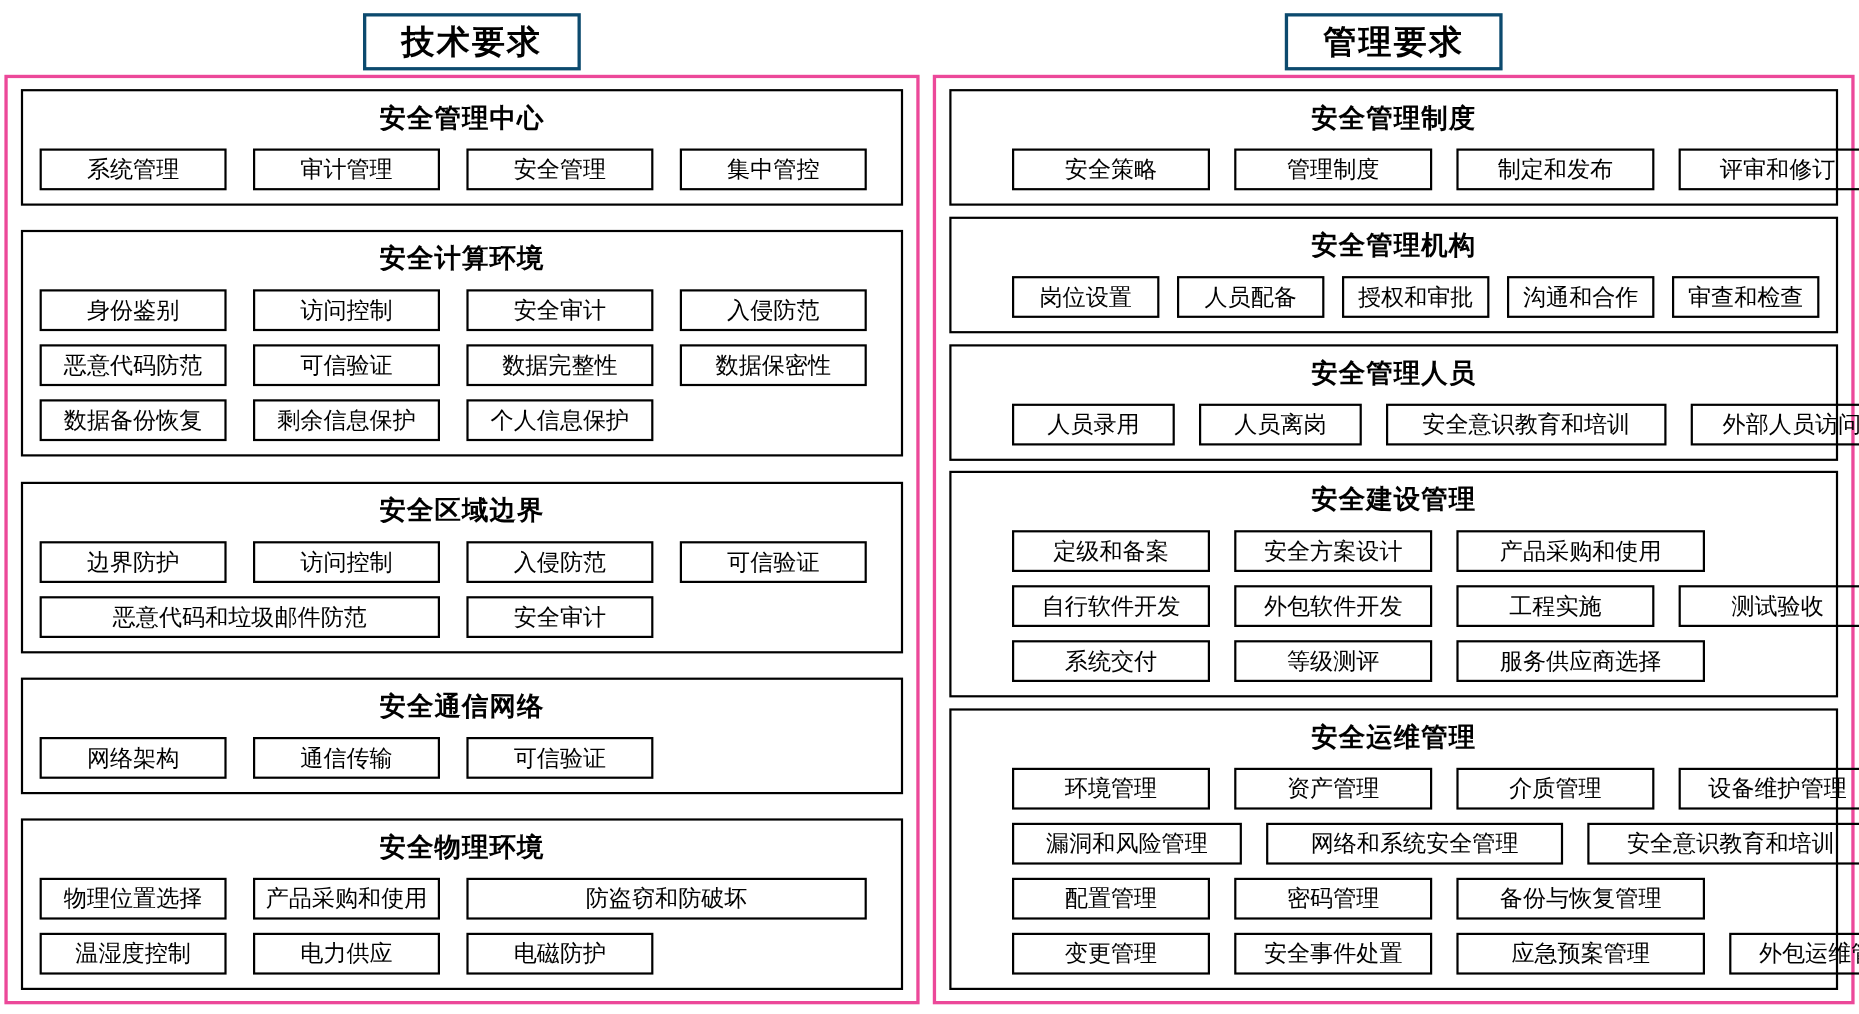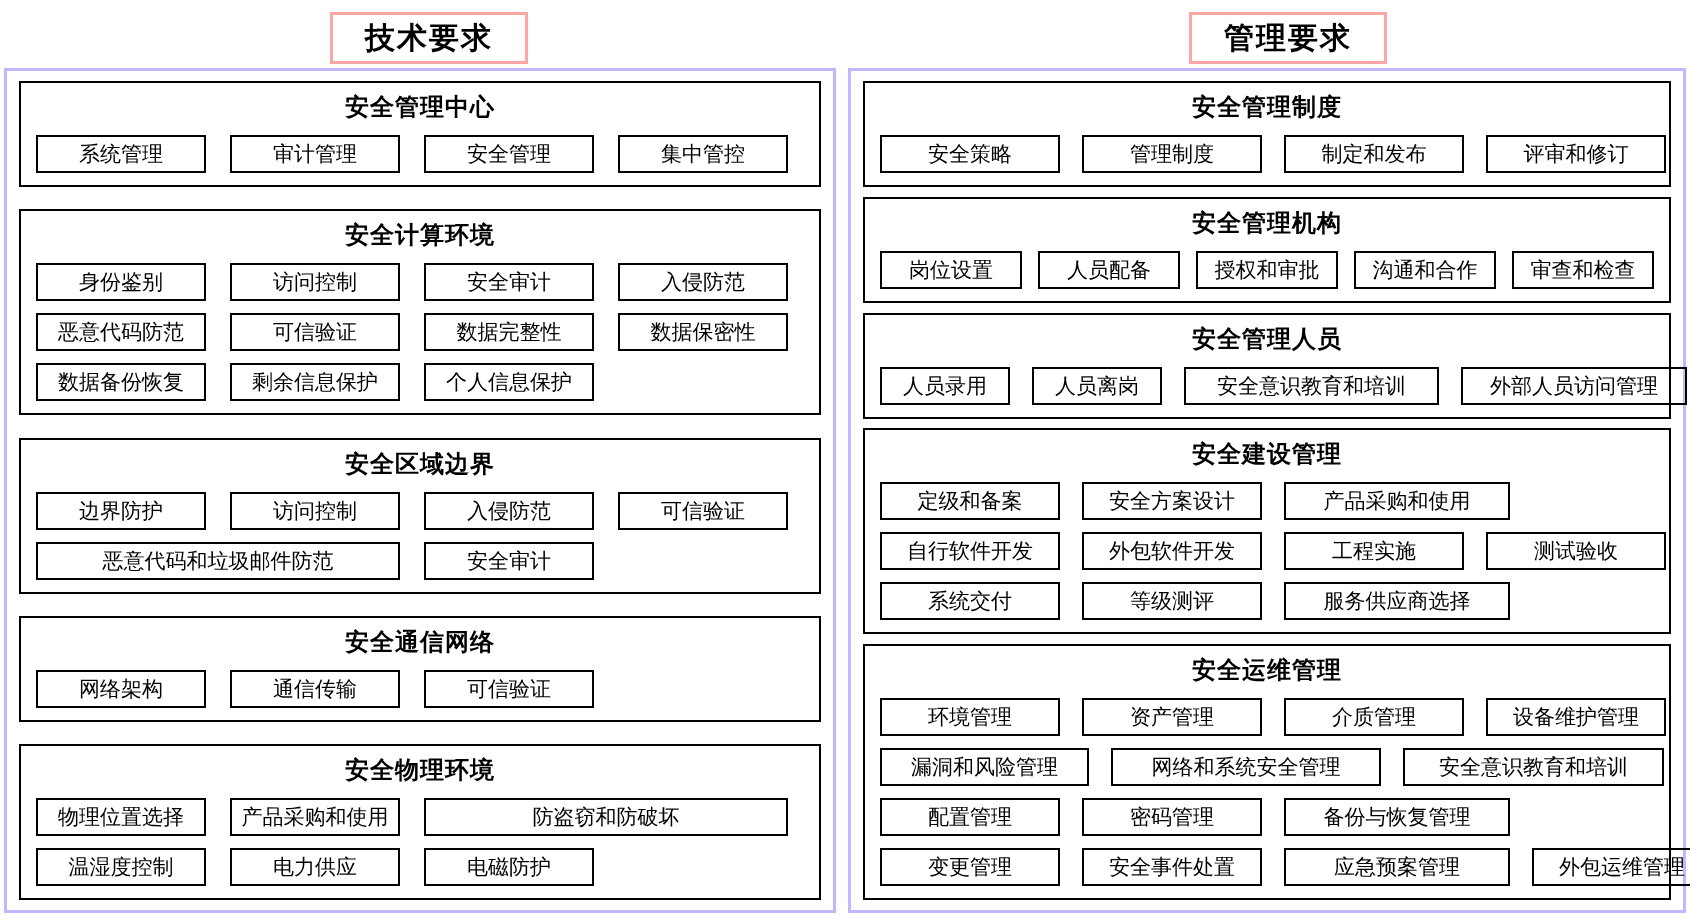--- a/index.html
+++ b/index.html
@@ -2,56 +2,56 @@
 <html><head>
 <meta charset="utf-8">
 <style>
   html,body{margin:0;padding:0;background:#ffffff;}
   .page{
     position:relative;width:1690px;height:922px;background:#ffffff;
     font-family:"Liberation Sans","DejaVu Sans",sans-serif;color:#000;
   }
   .title-box{
     position:absolute;top:12px;height:46px;width:192px;
-    border:3px solid #fca5a5;background:#fff;
+    border:3px solid #0c4a6e;background:#fff;
     display:flex;align-items:center;justify-content:center;
     font-size:30px;font-weight:bold;letter-spacing:2px;
   }
   .title-left{left:330px;}
-  .title-right{left:1168px;margin-left:21px;}
+  .title-right{left:1168px;}
   .panel{
     position:absolute;top:68px;height:845px;box-sizing:border-box;
-    border:3px solid #c4b5fd;background:#fff;
+    border:3px solid #ec4899;background:#fff;
     padding:10px 12px;display:flex;flex-direction:column;justify-content:space-between;
   }
   .panel-left{left:4px;width:832px;}
   .panel-right{left:848px;width:838px;}
   .sec{
     border:2px solid #000;box-sizing:border-box;background:#fff;
     padding:4px 15px 12px 15px;
   }
   .sec-title{
     text-align:center;font-size:24px;font-weight:bold;
     padding-top:4px;letter-spacing:1px;white-space:nowrap;
   }
   .row{display:flex;margin-top:12px;align-items:flex-start;}
   .panel-left .row{gap:24px;}
-  .panel-right .row{gap:22px;}
+  .panel-right .row{gap:22px;margin-left:40px;}
   .item{
     box-sizing:border-box;border:2px solid #000;height:38px;
     display:flex;align-items:center;justify-content:center;
     font-size:21px;white-space:nowrap;overflow:hidden;
     flex:0 0 auto;
   }
   .panel-left .item{width:170px;}
   .panel-right .item{width:180px;}
   .panel-left .item.w2{width:364px;}
   .row5{gap:16px !important;}
   .row5 .item{flex:1 1 0;width:auto;}
-  .panel-right .item.w133{width:130px;}
+  .panel-right .item.w133{width:148px;}
   .panel-right .item.w209{width:209px;}
   .panel-right .item.w226{width:226px;}
   .panel-right .item.w255{width:255px;}
   .panel-right .item.w261{width:261px;}
   .panel-right .item.w270{width:270px;}
 </style>
 </head>
 <body>
 
 <div class="page">

